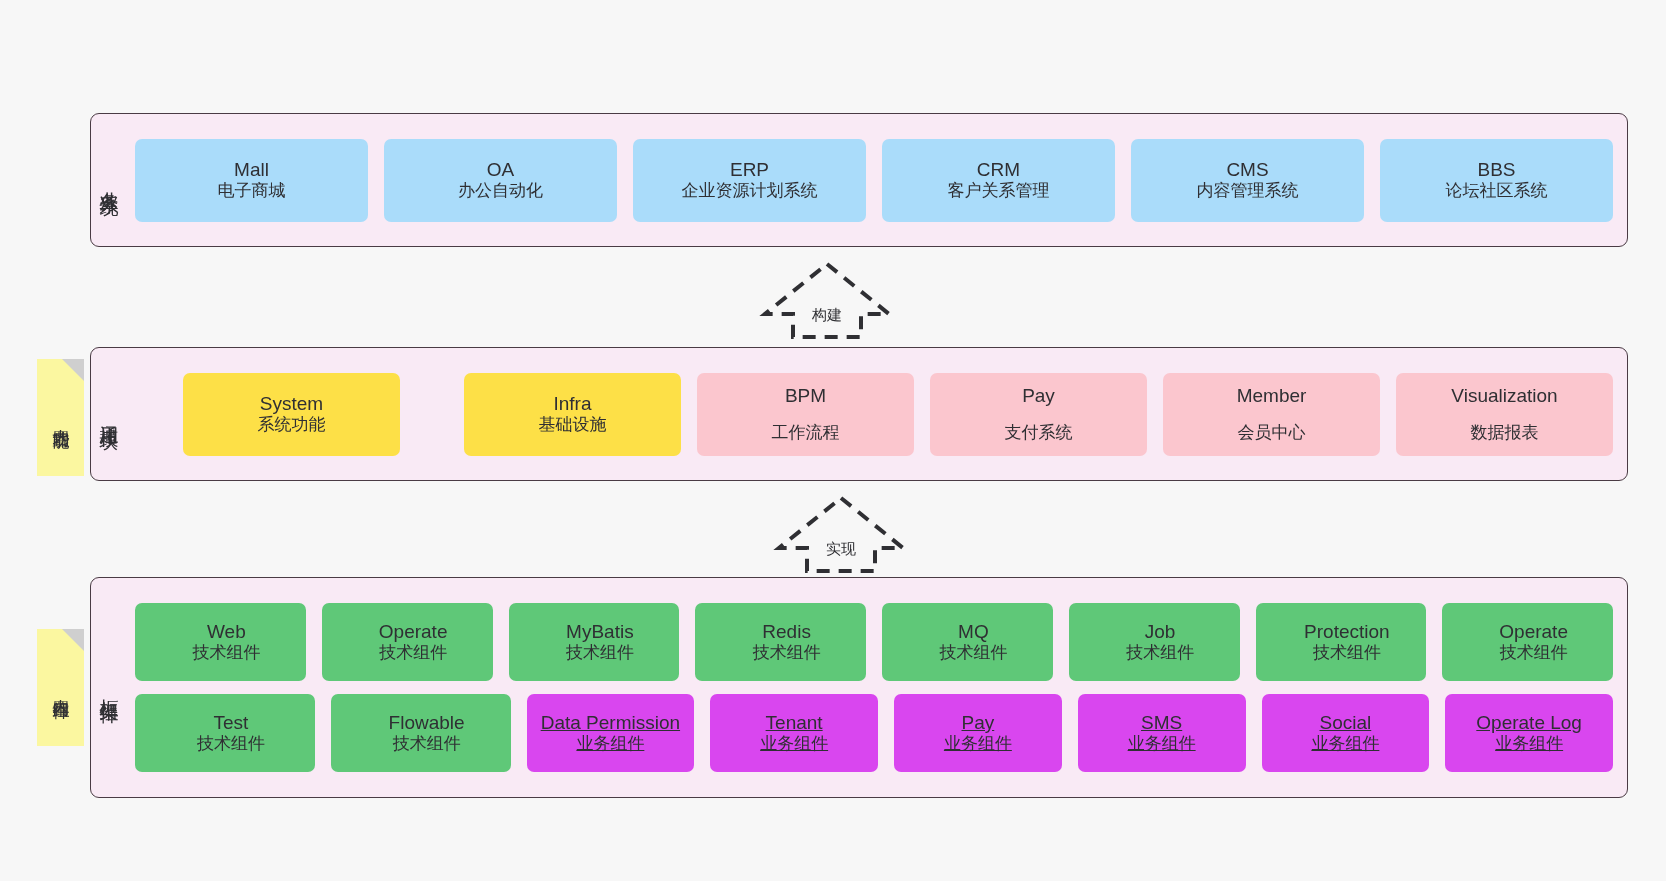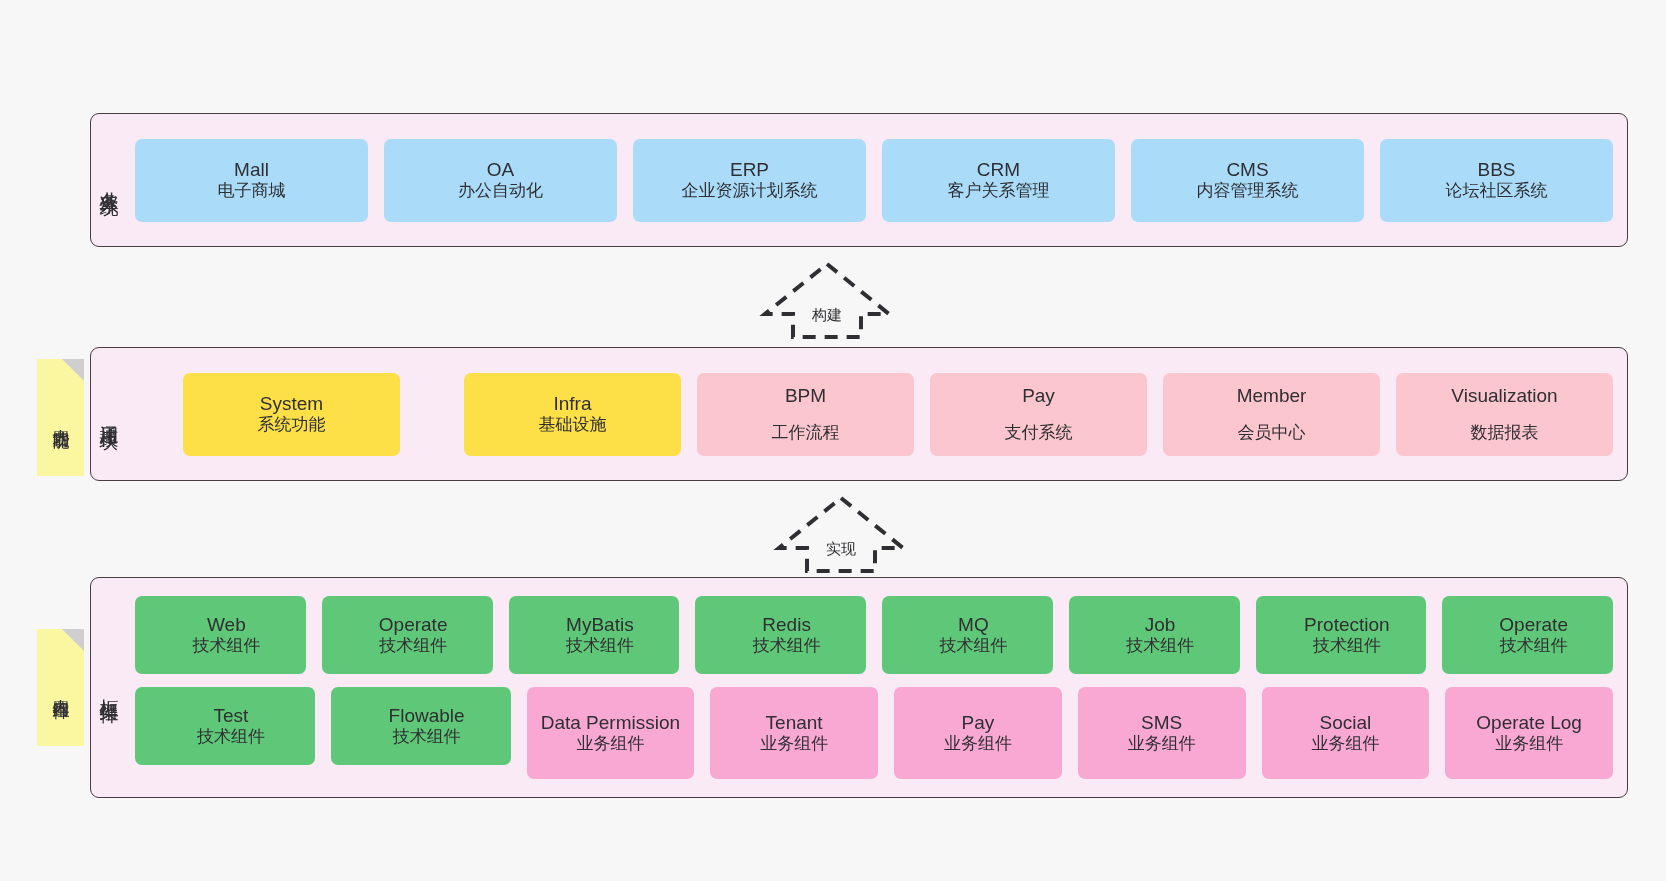--- a/index.html
+++ b/index.html
@@ -66,21 +66,21 @@
     line-height: 1.17;
     padding: 6px 4px;
     user-select: none;
   }
   .node .t-en { font-size: 19px; }
   .node .t-cn { font-size: 17px; }
   .node.blue  { background: #aadcfa; height: 83px; }
   .node.red   { background: #fde047; height: 83px; margin-left: 48px; }
   .node.pink  { background: #fbc6ce; height: 83px; gap: 16px; }
   .node.green { background: #5fc878; height: 78px; padding-left: 16px; }
-  .node.lgreen{ background: #f9a8d4; height: 92px; }
+  .node.lgreen{ background: #d946ef; height: 78px; text-decoration: underline; }
 
   
   .sticky {
     position: absolute;
     background: #fbf7a0;
     display: flex;
     align-items: center;
     justify-content: center;
     font-size: 17px;
     color: #2f2f33;

